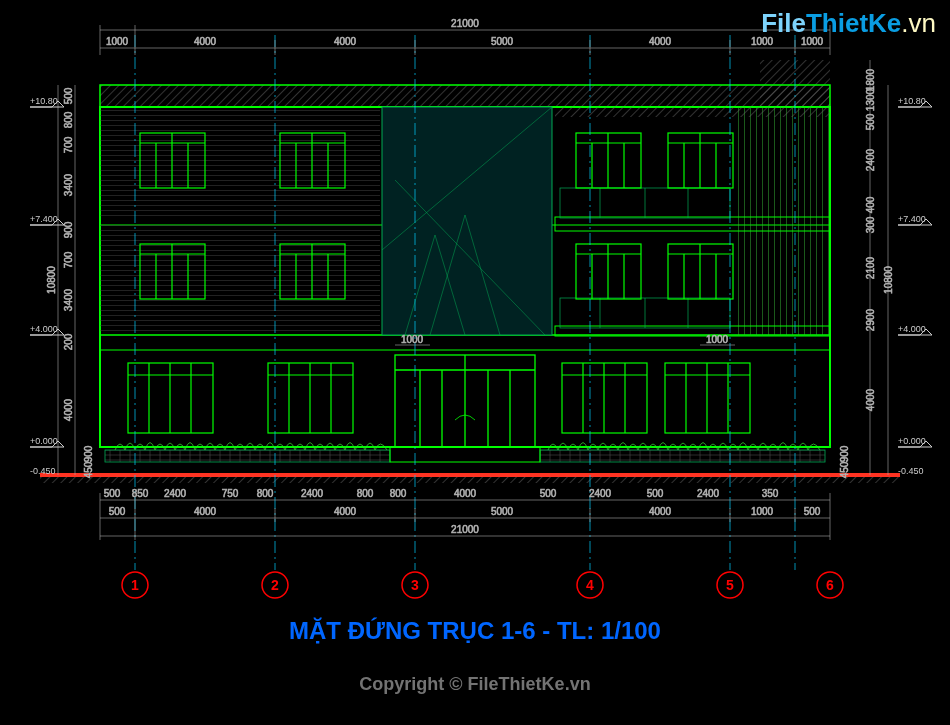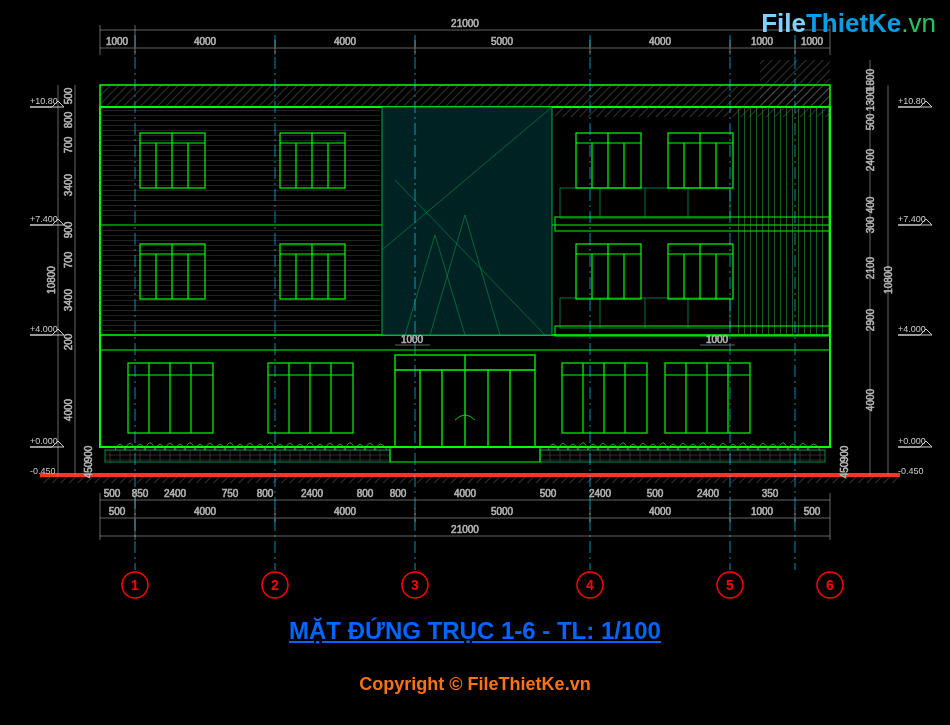--- a/index.html
+++ b/index.html
@@ -1,21 +1,21 @@
 <!DOCTYPE html>
 <html><head>
 <meta charset="utf-8">
 <style>
   body{margin:0;background:#000;font-family:"Segoe UI",Arial,sans-serif;width:950px;height:725px;overflow:hidden;position:relative}
   .watermark{position:absolute;top:8px;right:14px;font-size:26px;font-weight:700;color:#0a9de2;z-index:10}
   .watermark .w1{color:#7dd3fc}
-  .watermark .w3{color:#22c55e;font-weight:300}
+  .watermark .w3{color:#fef9c3;font-weight:300}
   #canvas{position:absolute;top:0;left:0}
-  .title{position:absolute;bottom:80px;left:0;right:0;text-align:center;color:#0066ff;font-size:24px;font-weight:700;text-decoration:underline}
-  .copyright{position:absolute;bottom:30px;left:0;right:0;text-align:center;color:#f97316;font-size:18px;font-weight:700}
+  .title{position:absolute;bottom:80px;left:0;right:0;text-align:center;color:#0066ff;font-size:24px;font-weight:700;}
+  .copyright{position:absolute;bottom:30px;left:0;right:0;text-align:center;color:#737373;font-size:18px;font-weight:700}
   .dim-text{font:10px "Segoe UI",Arial;fill:#ccc}
   .dim-rot{font:10px "Segoe UI",Arial;fill:#ccc}
   .grid-num{font:14px Arial;fill:#ff0000;font-weight:bold}
   .lvl-text{font:9px Arial;fill:#ccc}
 </style>
 </head>
 <body>
 
 <div class="watermark"><span class="w1">File</span><span>ThietKe</span><span class="w3">.vn</span></div>
 

